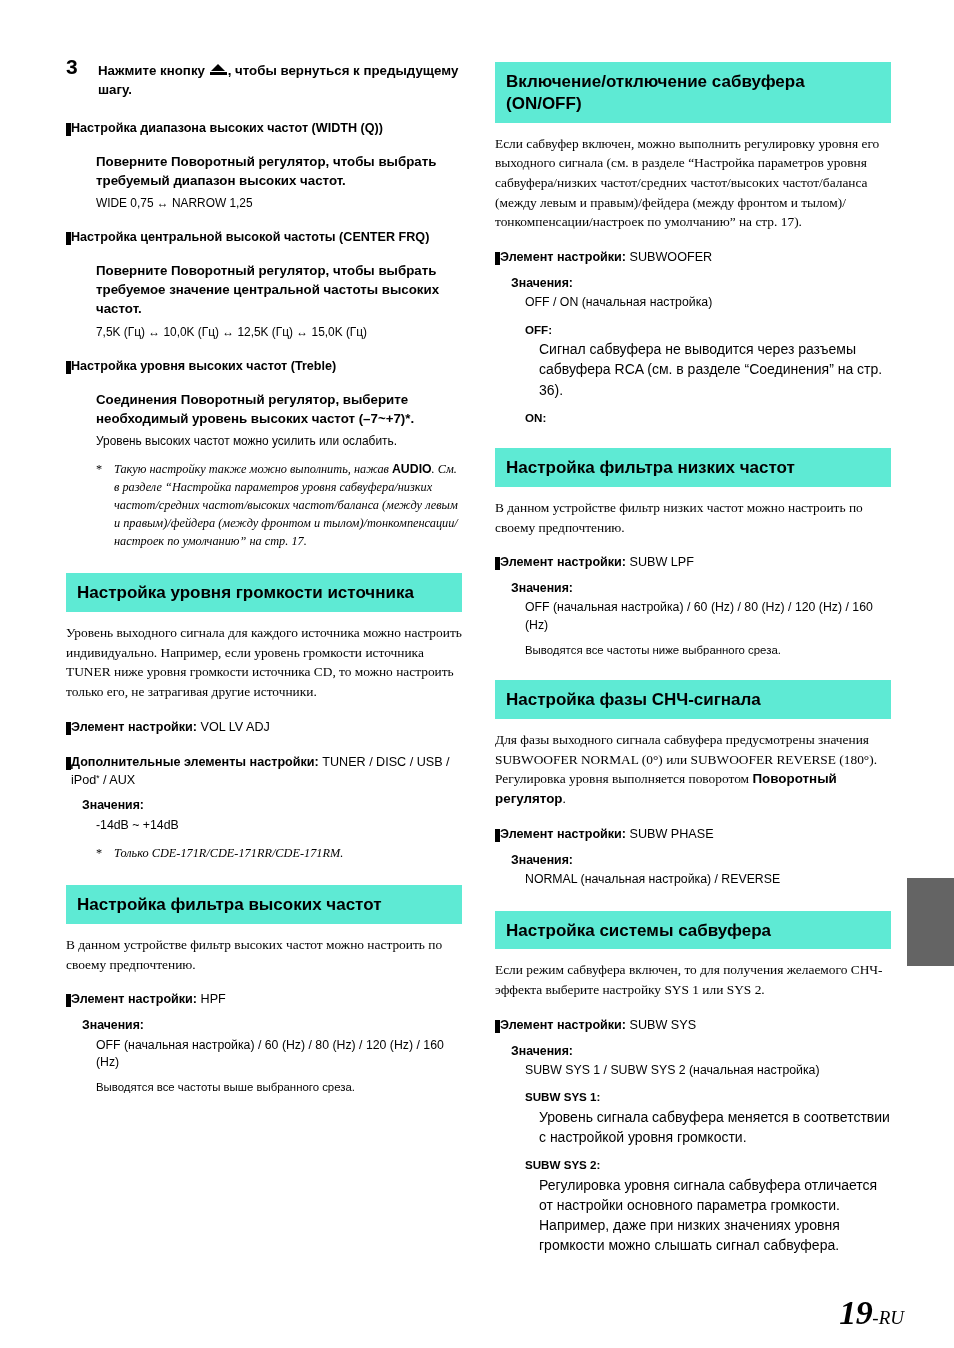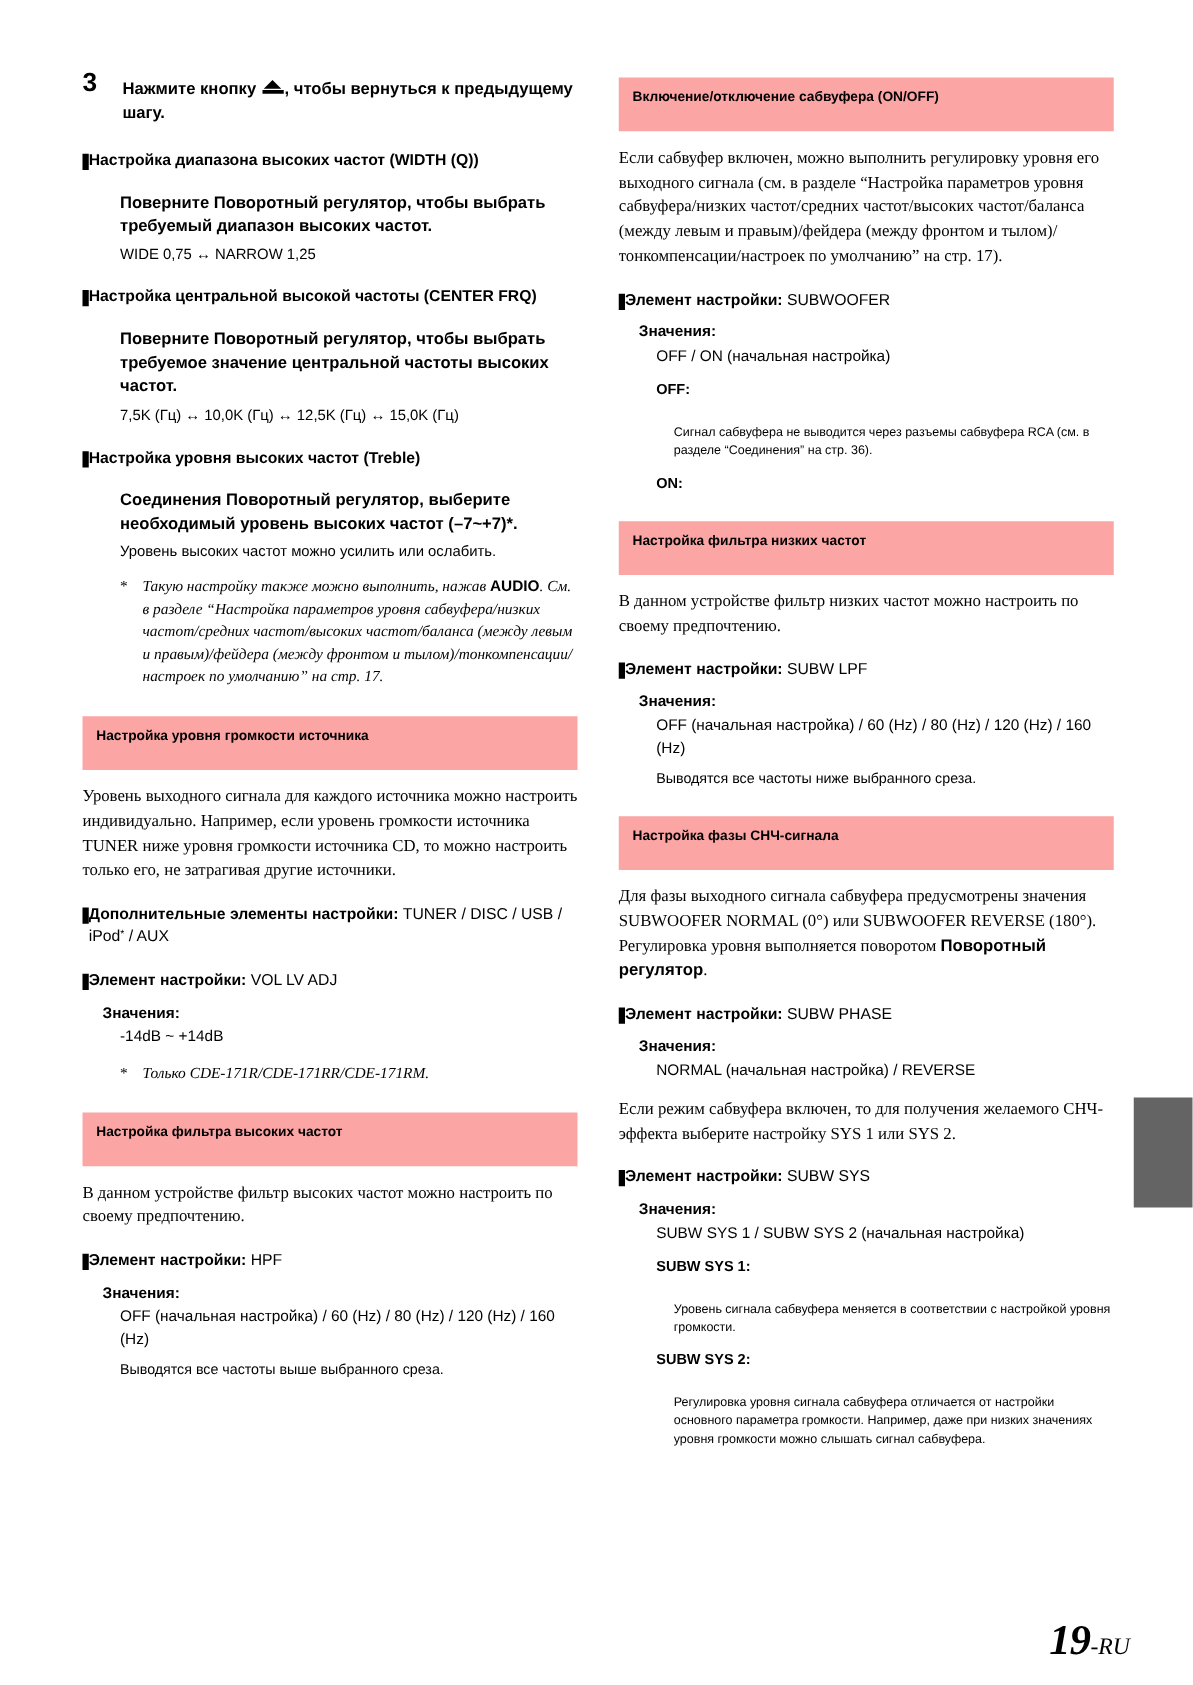--- a/index.html
+++ b/index.html
@@ -155,22 +155,22 @@
   
   .mode-name {
     margin-left: 30px;
     margin-top: 10px;
     font-size: 11.6px;
     font-weight: bold;
     line-height: 1.4;
   }
   .mode-desc {
     margin-left: 44px;
-    margin-top: 19px;
-    font-size: 10px;
+    margin-top: 1px;
+    font-size: 14px;
     line-height: 1.45;
   }
 
   
   .footnote {
     position: relative;
     margin-left: 30px;
     margin-top: 11px;
     padding-left: 18px;
     font-family: "Liberation Serif", serif;
@@ -181,24 +181,24 @@
   .footnote .star {
     position: absolute;
     left: 0;
     top: 0;
     font-style: normal;
   }
   .footnote b { font-family: "Liberation Sans", sans-serif; font-style: normal; }
 
   
   .section-bar {
-    background: #fca5a5;
+    background: #5eead4;
     margin-top: 22px;
-    padding: 9px 11px 20px 11px;
-    font-size: 11px;
+    padding: 9px 11px 8px 11px;
+    font-size: 17px;
     font-weight: bold;
     line-height: 1.28;
   }
 
   
   .thumb-tab {
     position: absolute;
     left: 907px;
     top: 878px;
     width: 47px;
@@ -258,25 +258,25 @@
     <div>
       <div class="bullet-head">Настройка уровня высоких частот (Treble)</div>
       <div class="instruction"><span>Соединения </span><span class="reg">Поворотный регулятор</span><span>, выберите необходимый уровень высоких частот (–7~+7)*.</span></div>
       <div class="sub-line">Уровень высоких частот можно усилить или ослабить.</div>
       <div class="footnote"><span class="star">*</span><span>Такую настройку также можно выполнить, нажав </span><b>AUDIO</b><span>. См. в разделе “Настройка параметров уровня сабвуфера/низких частот/средних частот/высоких частот/баланса (между левым и правым)/фейдера (между фронтом и тылом)/тонкомпенсации/настроек по умолчанию” на стр. 17.</span></div>
     </div>
 
     <div class="section-bar">Настройка уровня громкости источника</div>
     <div class="body-para">Уровень выходного сигнала для каждого источника можно настроить индивидуально. Например, если уровень громкости источника TUNER ниже уровня громкости источника CD, то можно настроить только его, не затрагивая другие источники.</div>
 
+    <div class="bullet-head"><span>Элемент настройки:</span>
+      <span class="val">VOL LV ADJ</span></div>
+
     <div class="bullet-head"><span>Дополнительные элементы настройки:</span>
       <span class="val"><span>TUNER / DISC / USB / iPod</span><sup class="ast">*</sup><span> / AUX</span></span></div>
-
-    <div class="bullet-head"><span>Элемент настройки:</span>
-      <span class="val">VOL LV ADJ</span></div>
 
     <div class="values-label">Значения:</div>
     <div class="values-text">-14dB ~ +14dB</div>
     <div class="footnote"><span class="star">*</span><span>Только CDE-171R/CDE-171RR/CDE-171RM.</span></div>
 
     <div class="section-bar">Настройка фильтра высоких частот</div>
     <div class="body-para">В данном устройстве фильтр высоких частот можно настроить по своему предпочтению.</div>
 
     <div class="bullet-head"><span>Элемент настройки:</span>
       <span class="val">HPF</span></div>
@@ -314,20 +314,21 @@
 
     <div class="section-bar">Настройка фазы СНЧ-сигнала</div>
     <div class="body-para"><span>Для фазы выходного сигнала сабвуфера предусмотрены значения SUBWOOFER NORMAL (0°) или SUBWOOFER REVERSE (180°). Регулировка уровня выполняется поворотом </span><b style="font-family:&quot;Liberation Sans&quot;, sans-serif;">Поворотный регулятор</b><span>.</span></div>
 
     <div class="bullet-head"><span>Элемент настройки:</span>
       <span class="val">SUBW PHASE</span></div>
 
     <div class="values-label">Значения:</div>
     <div class="values-text">NORMAL (начальная настройка) / REVERSE</div>
 
+    <div class="section-bar">Настройка системы сабвуфера</div>
     <div class="body-para">Если режим сабвуфера включен, то для получения желаемого СНЧ-эффекта выберите настройку SYS 1 или SYS 2.</div>
 
     <div class="bullet-head"><span>Элемент настройки:</span>
       <span class="val">SUBW SYS</span></div>
 
     <div class="values-label">Значения:</div>
     <div class="values-text">SUBW SYS 1 / SUBW SYS 2 (начальная настройка)</div>
 
     <div class="mode-name">SUBW SYS 1:</div>
     <div class="mode-desc">Уровень сигнала сабвуфера меняется в соответствии с настройкой уровня громкости.</div>

